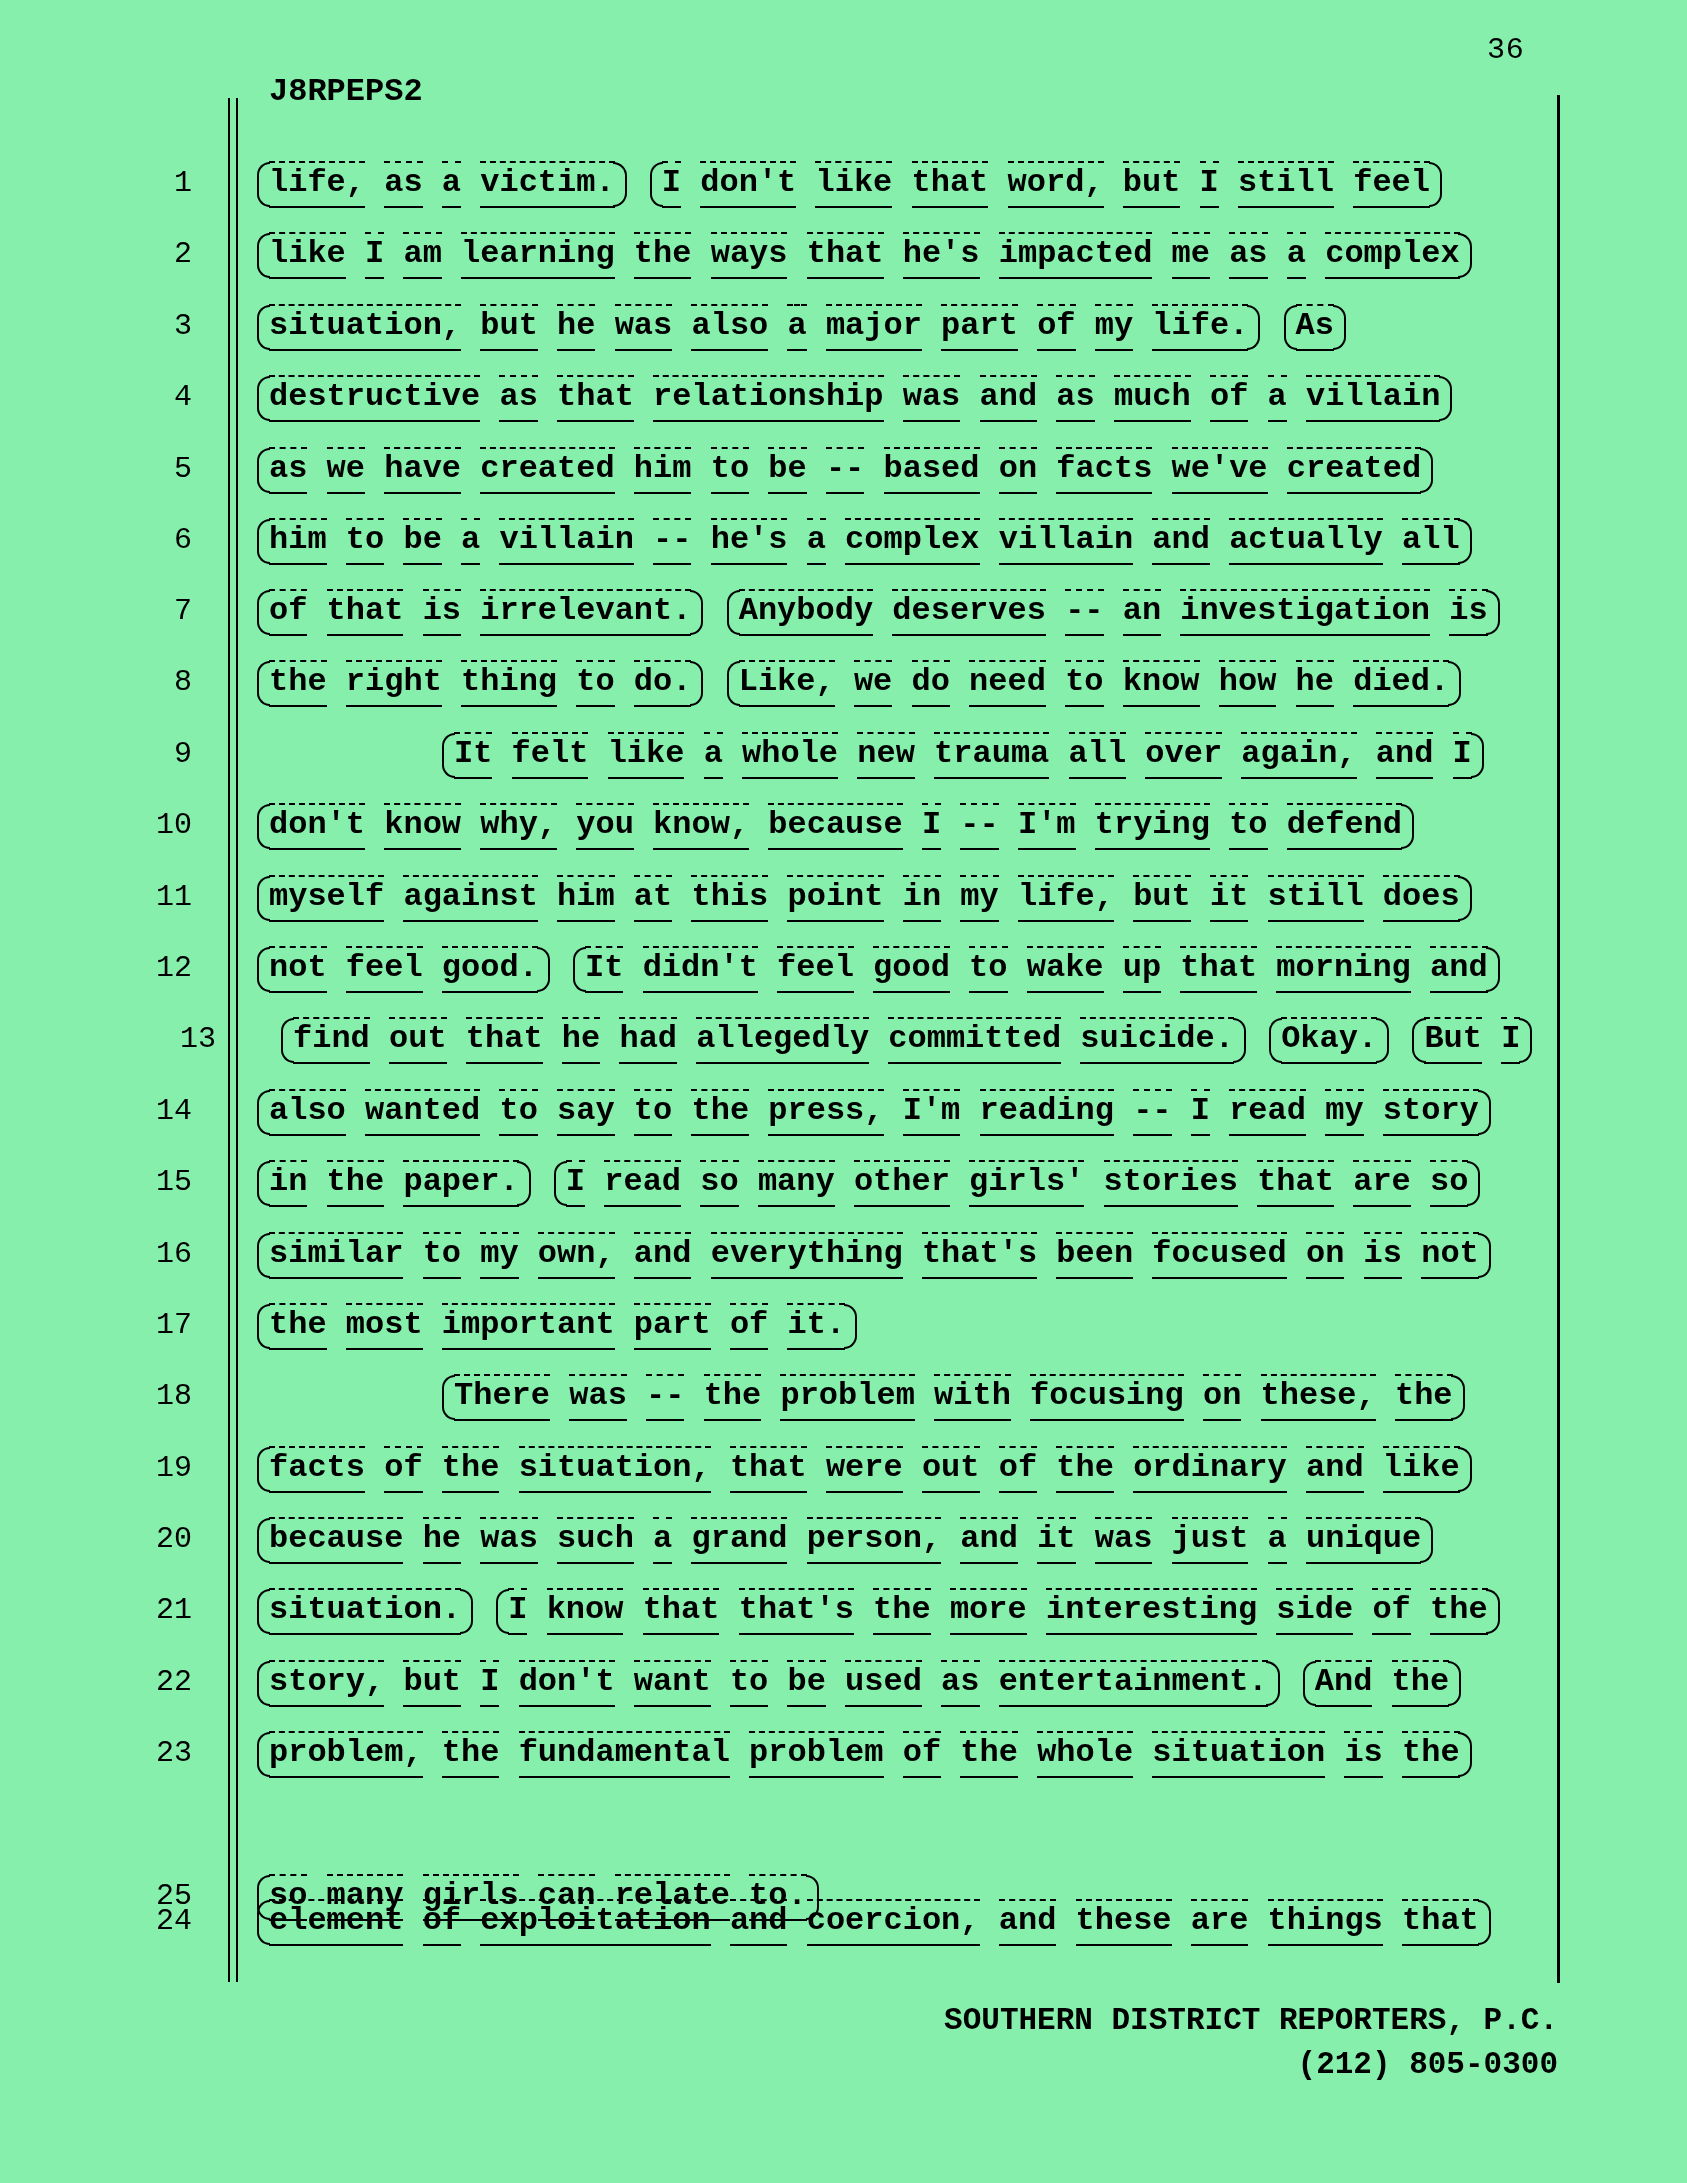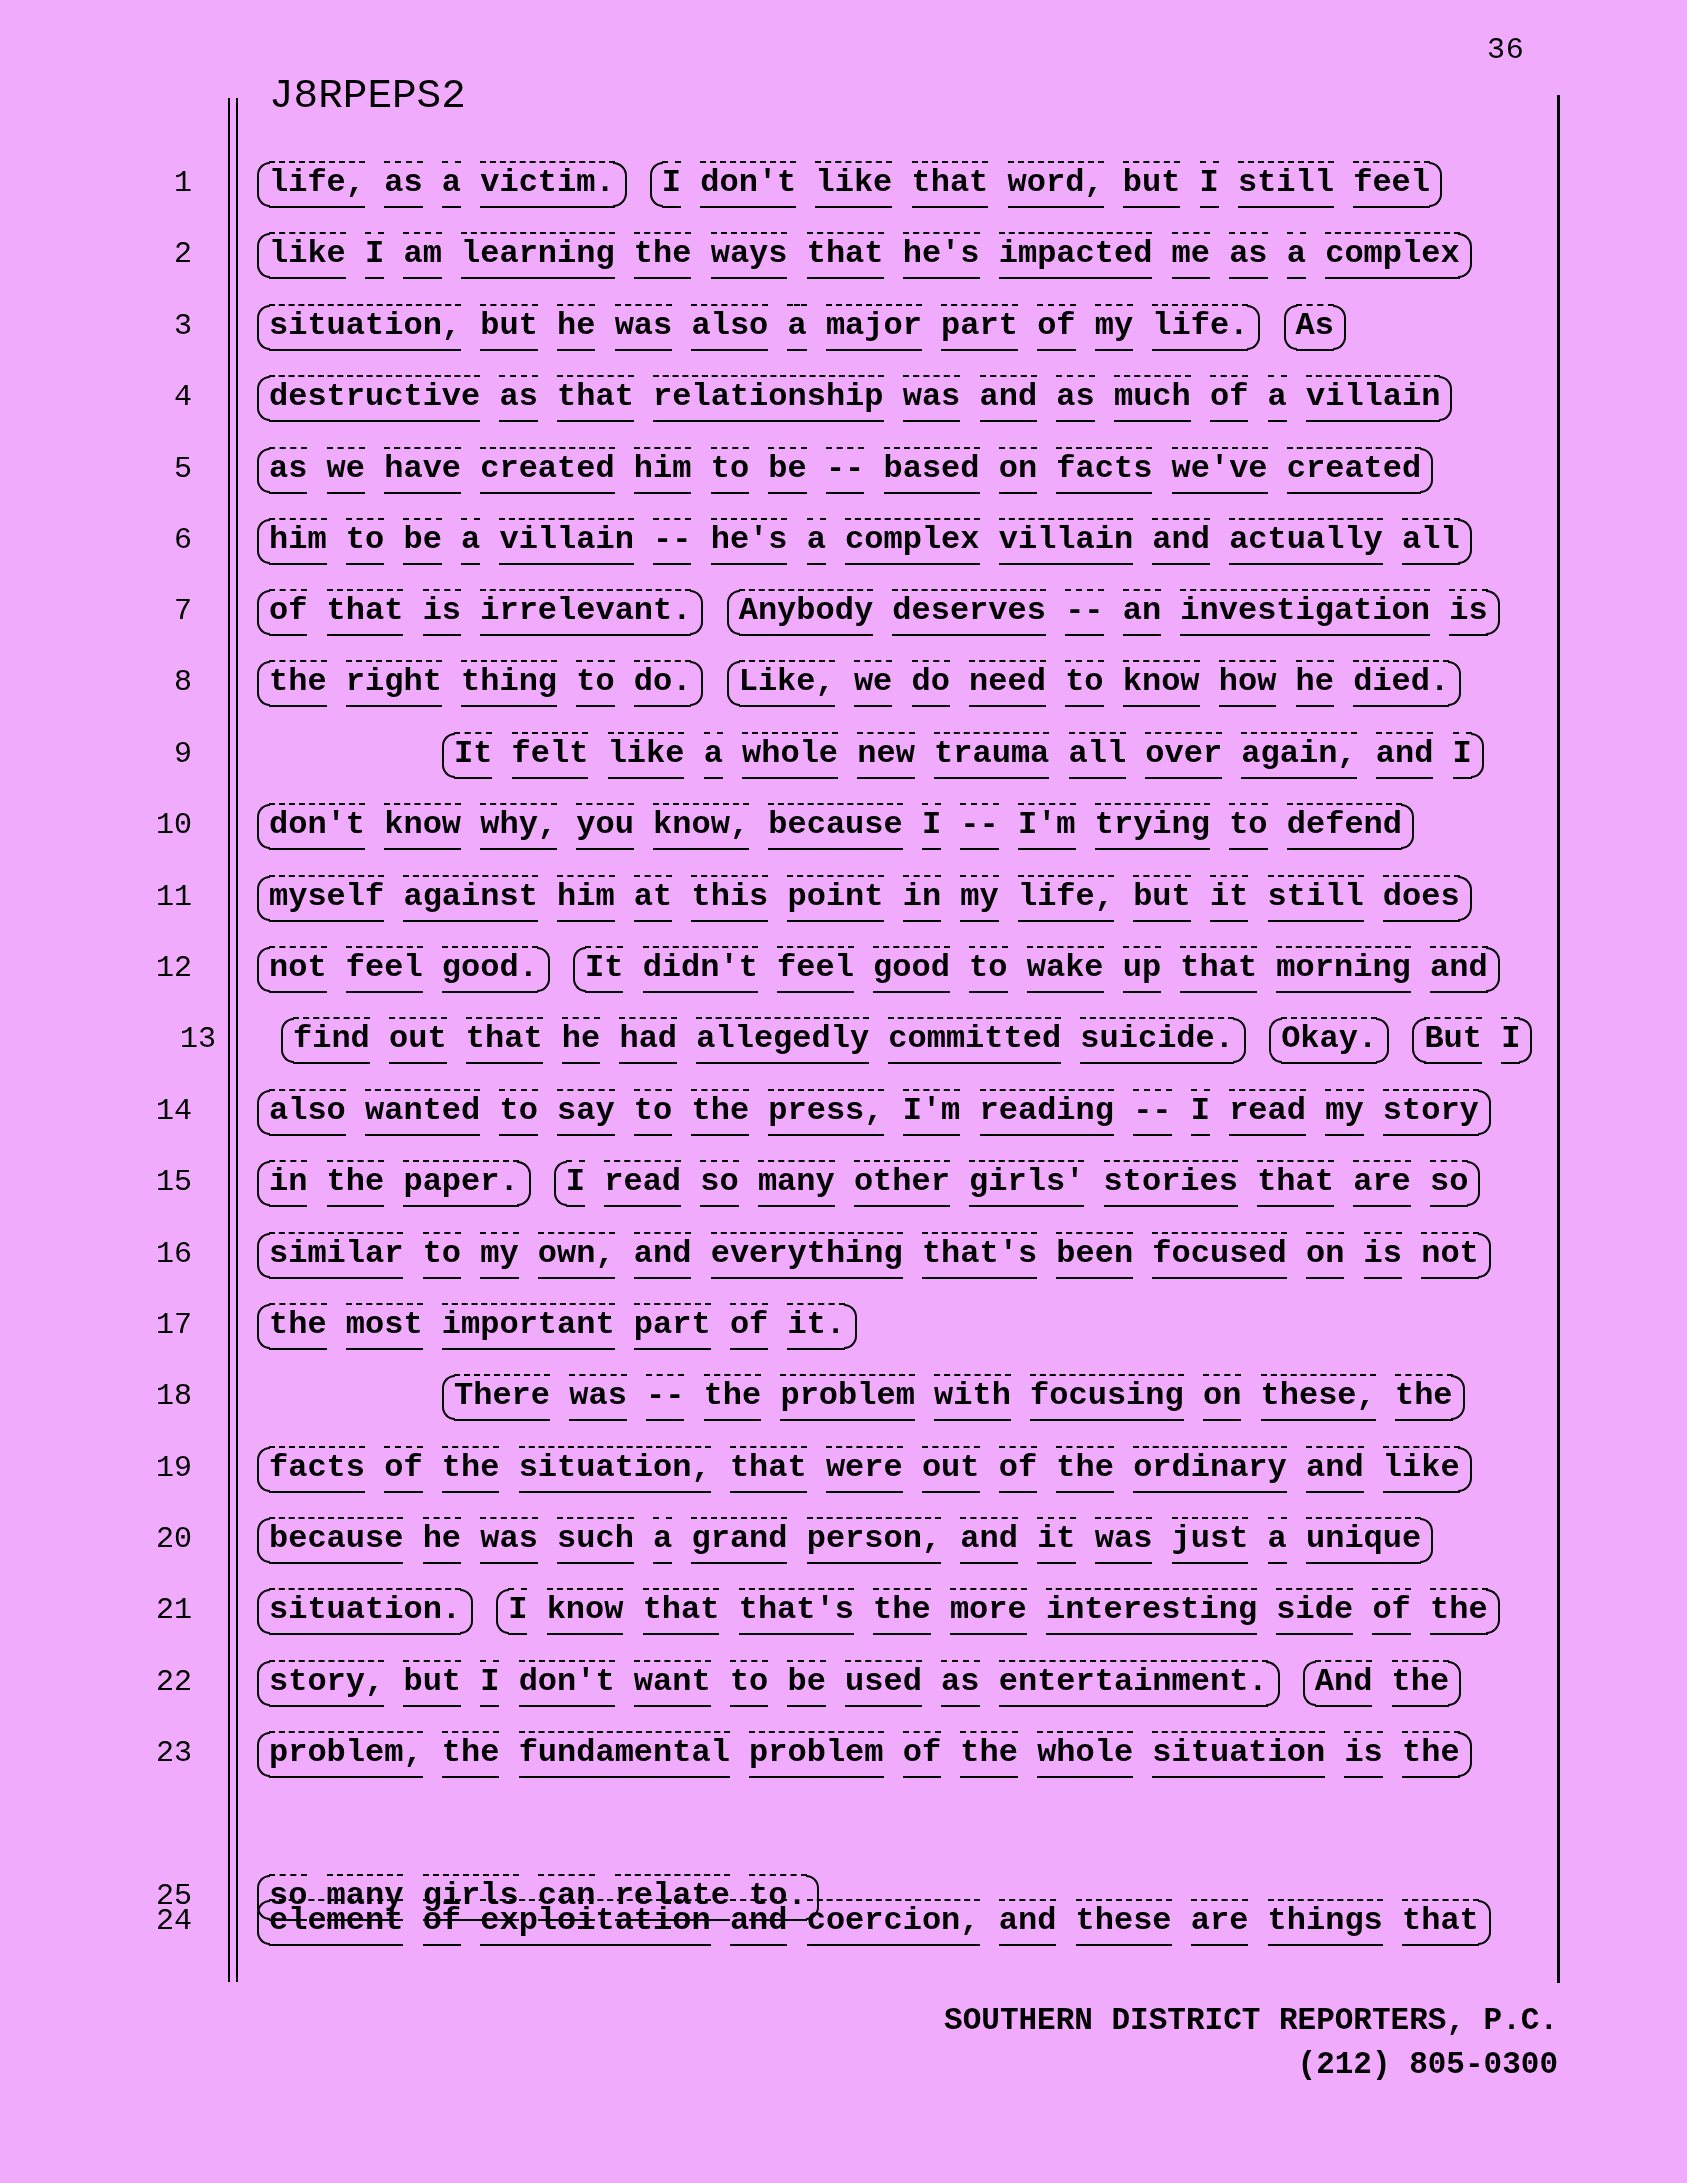--- a/index.html
+++ b/index.html
@@ -1,38 +1,38 @@
 <!DOCTYPE html>
 <html style="font-size:10.6px"><head>
 <meta charset="utf-8">
 <style>
   html, body { margin: 0; padding: 0; background: #e8e8e8; }
   .page {
     position: relative;
     width: 1687px;
     height: 2183px;
-    background: #f0abfc;
+    background: #86efac;
     font-family: "Liberation Mono", "DejaVu Sans Mono", monospace;
     color: #000;
     overflow: hidden;
   }
   .pageno {
     position: absolute;
     top: 33px;
     left: 1487px;
     font-size: 30px;
     font-weight: 400;
     letter-spacing: 0.7px;
   }
   .header-id {
     position: absolute;
     top: 73px;
     left: 269px;
-    font-size: 41px;
-    font-weight: 400;
+    font-size: 32px;
+    font-weight: 700;
   }
   .rule-left {
     position: absolute;
     left: 228px;
     top: 98px;
     width: 6px;
     height: 1884px;
     border-left: 2.6px solid #000;
     border-right: 2.6px solid #000;
   }

